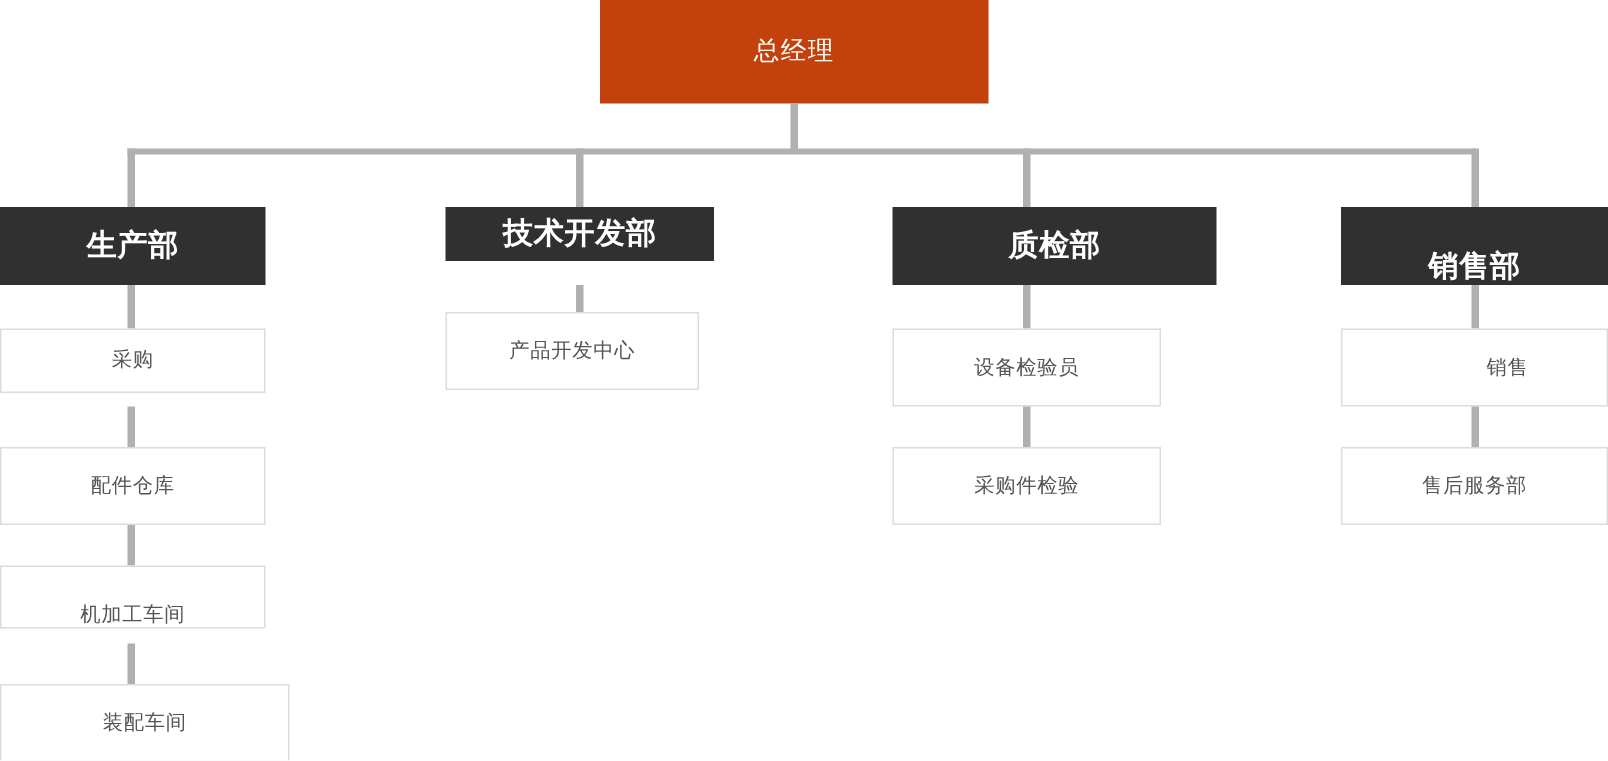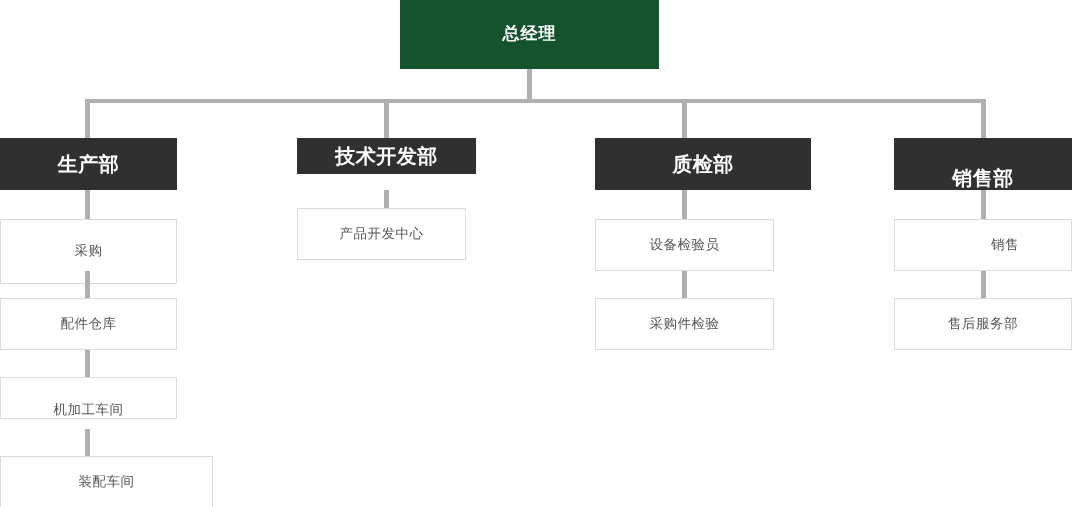--- a/index.html
+++ b/index.html
@@ -31,24 +31,24 @@
     position: absolute;
     box-sizing: border-box;
     display: flex;
     align-items: center;
     justify-content: center;
     text-align: center;
     line-height: 1.2;
     user-select: none;
   }
   .node-root {
-    background: #14532d;
+    background: #c2410c;
     color: #ffffff;
     font-size: 17px;
-    font-weight: bold;
+    font-weight: normal;
     letter-spacing: 1px;
     border: none;
   }
   .node-dept {
     background: #303030;
     color: #ffffff;
     font-size: 20px;
     font-weight: bold;
     letter-spacing: 0.5px;
     border: none;
@@ -78,36 +78,36 @@
   <div class="conn conn-v" style="left:527px; top:69px; width:5px; height:33px;"></div>
 
   <div class="conn conn-h" style="left:85px; top:99px; width:899px; height:4px;"></div>
 
   <div class="conn conn-v" style="left:85px; top:99px; height:40px;"></div>
   <div class="node node-dept" style="left:0px; top:138px; width:177px; height:52px;">
     <span class="node-label">生产部</span>
   </div>
 
   <div class="conn conn-v" style="left:85px; top:190px; height:30px;"></div>
-  <div class="node node-sub" style="left:0px; top:219px; width:177px; height:65px;">
+  <div class="node node-sub" style="left:0px; top:219px; width:177px; height:43px;">
     <span class="node-label">采购</span>
   </div>
 
   <div class="conn conn-v" style="left:85px; top:271px; height:28px;"></div>
   <div class="node node-sub" style="left:0px; top:298px; width:177px; height:52px;">
     <span class="node-label">配件仓库</span>
   </div>
 
   <div class="conn conn-v" style="left:85px; top:350px; height:28px;"></div>
   <div class="node node-sub" style="left:0px; top:377px; width:177px; height:42px;align-items:flex-end;">
     <span class="node-label">机加工车间</span>
   </div>
 
   <div class="conn conn-v" style="left:85px; top:429px; height:28px;"></div>
-  <div class="node node-sub" style="left:0px; top:456px; width:213px; height:52px;">
+  <div class="node node-sub" style="left:0px; top:456px; width:193px; height:52px;">
     <span class="node-label">装配车间</span>
   </div>
 
   <div class="conn conn-v" style="left:384px; top:99px; height:40px;"></div>
   <div class="node node-dept" style="left:297px; top:138px; width:179px; height:36px;">
     <span class="node-label">技术开发部</span>
   </div>
 
   <div class="conn conn-v" style="left:384px; top:190px; height:30px;"></div>
   <div class="node node-sub" style="left:297px; top:208px; width:169px; height:52px;">

